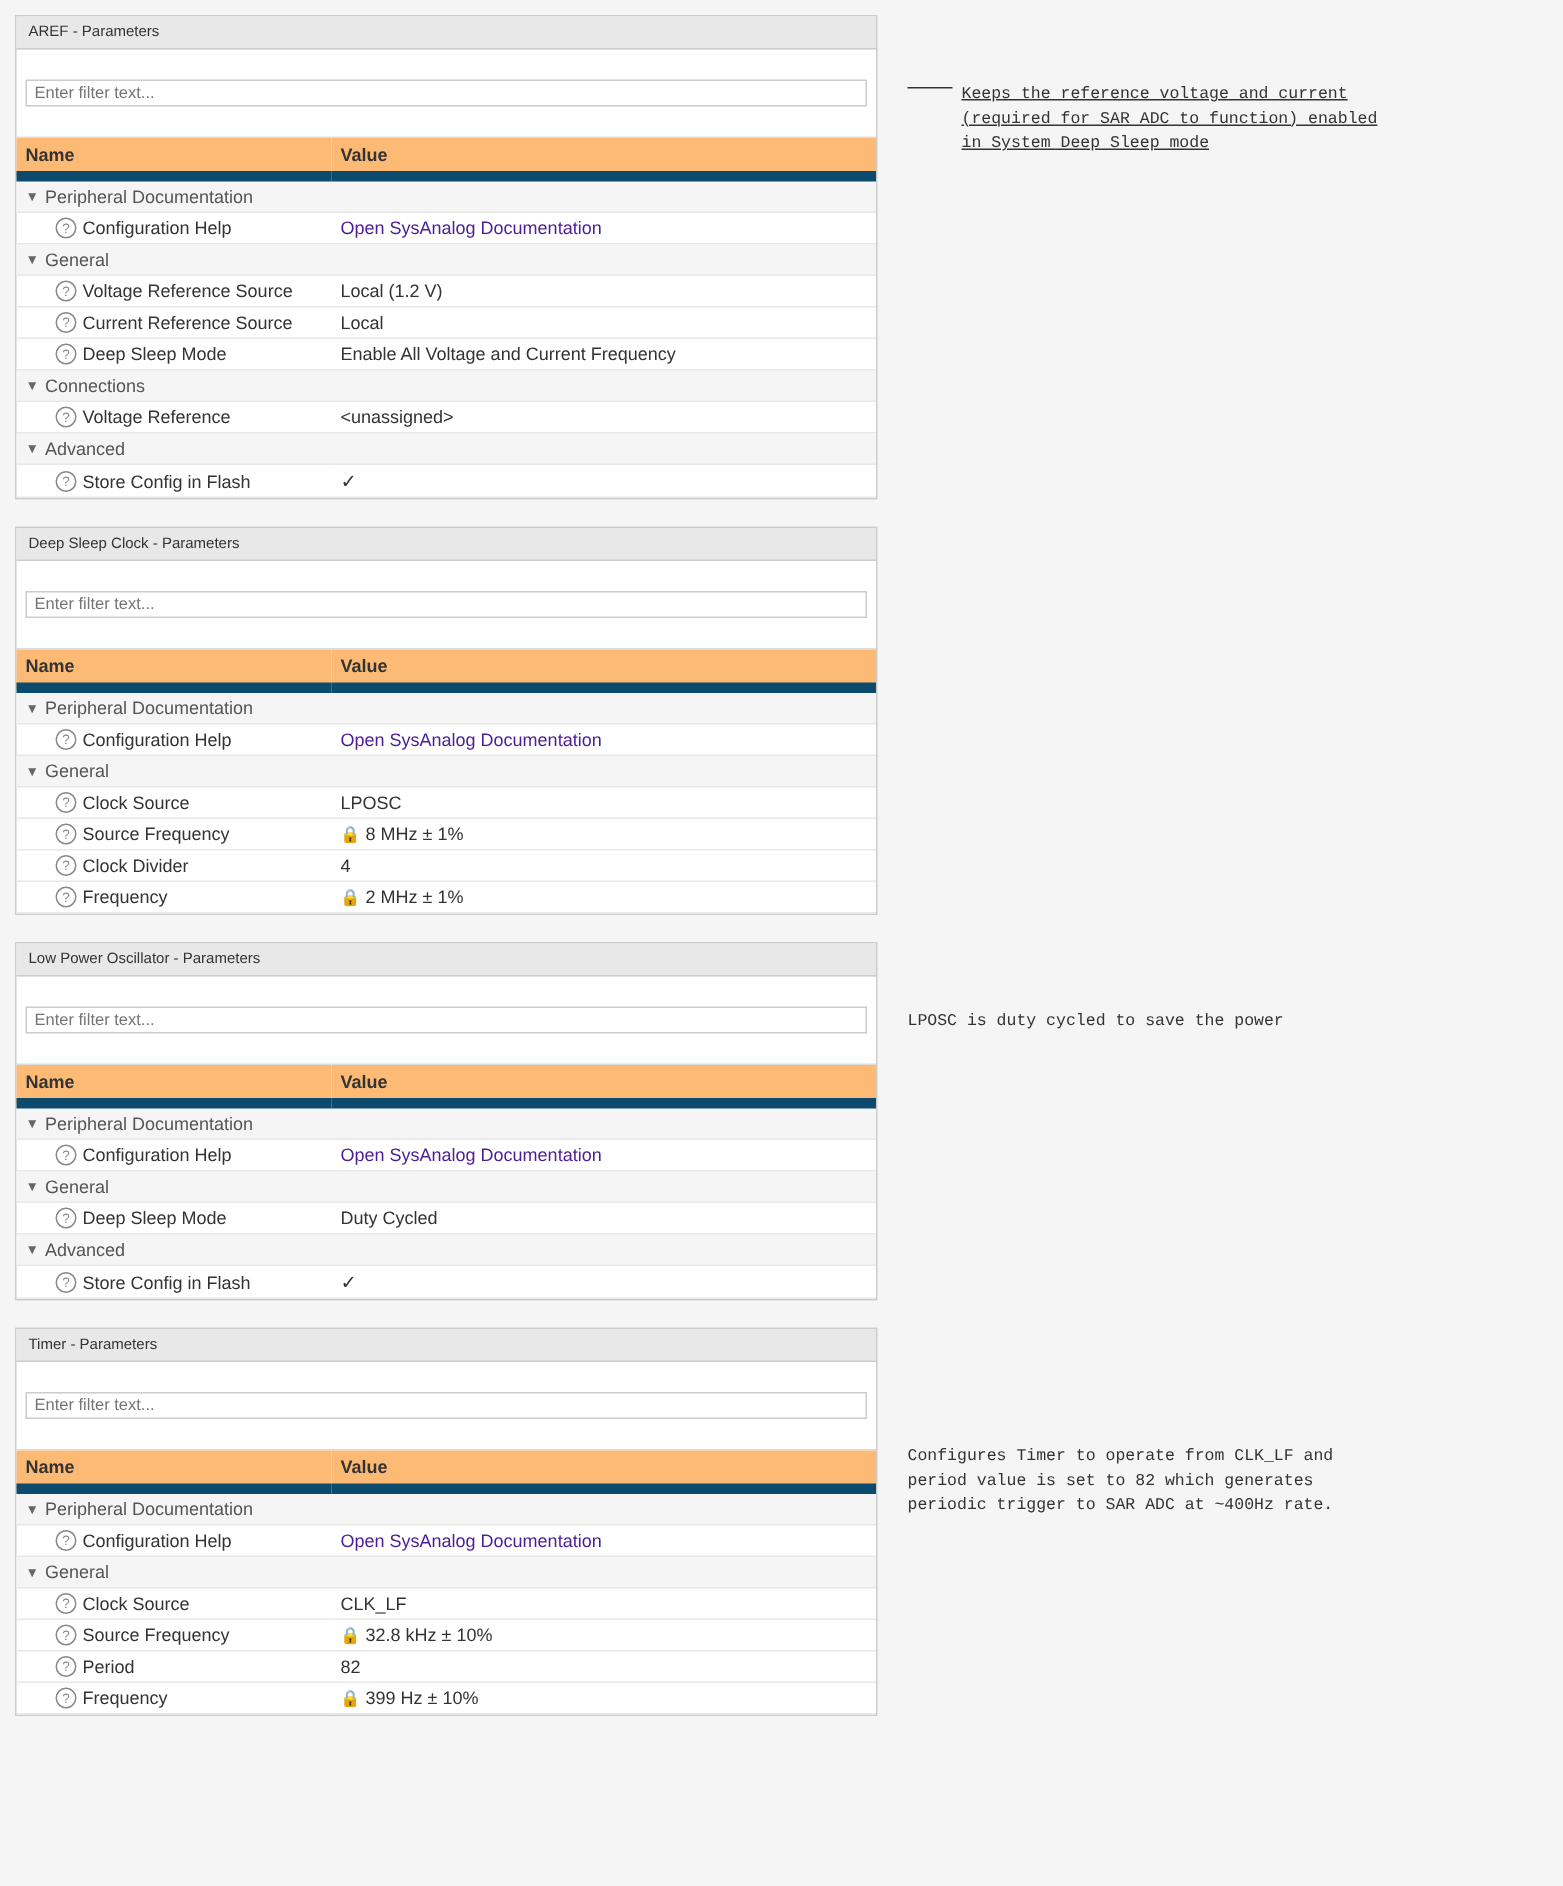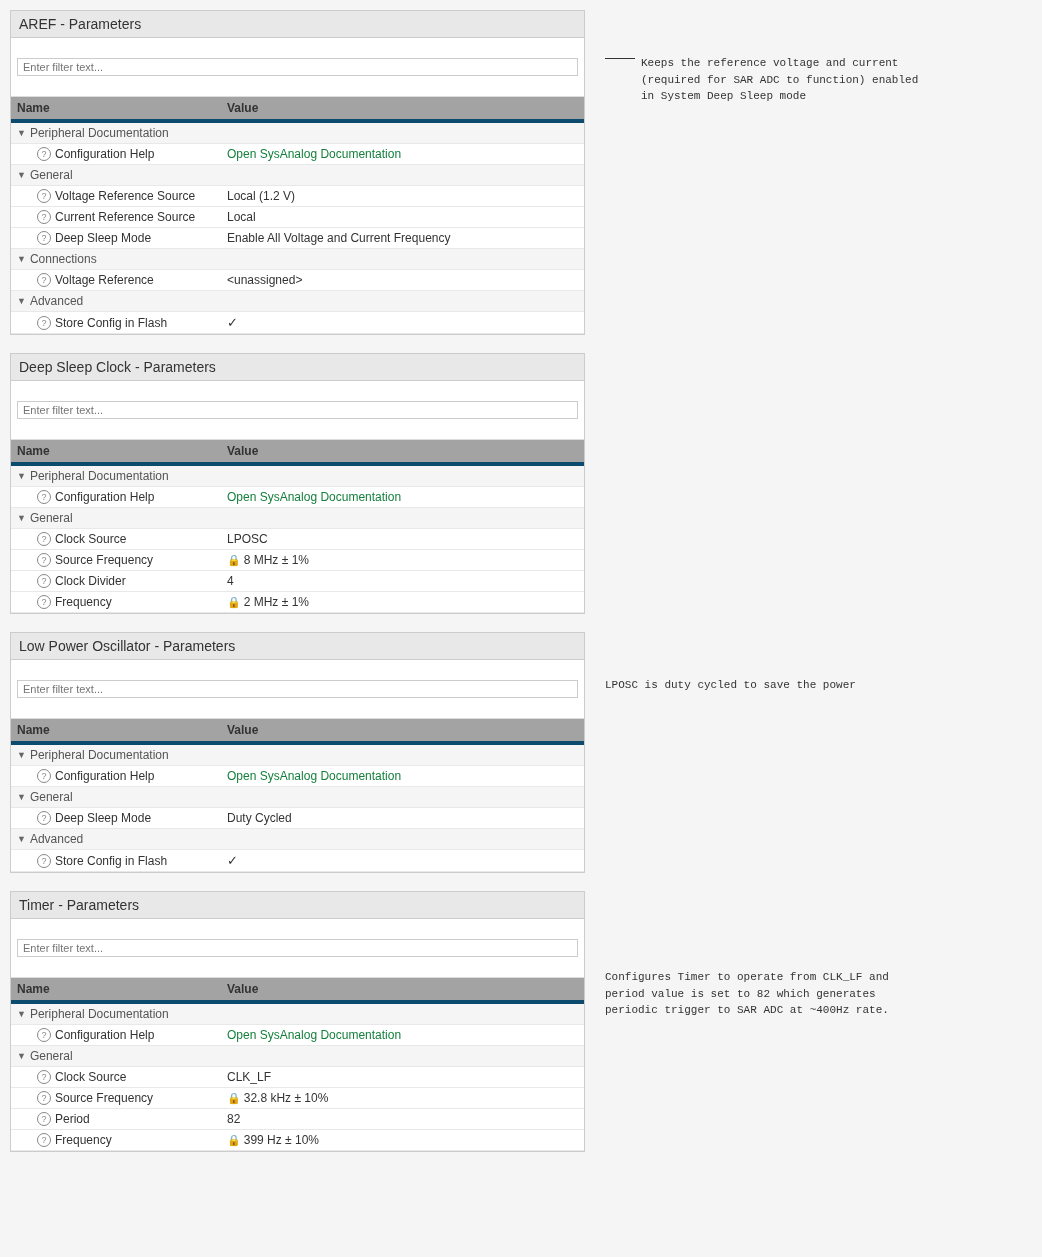--- a/index.html
+++ b/index.html
@@ -29,21 +29,21 @@
       border: 1px solid #ccc;
       background: #fff;
       width: 575px;
       flex-shrink: 0;
     }
 
     .panel-title {
       background: #e8e8e8;
       border-bottom: 1px solid #ccc;
       padding: 5px 8px;
-      font-size: 14px;
+      font-size: 10px;
       font-weight: normal;
       color: #333;
     }
 
     .filter-row {
       padding: 20px 6px;
       border-bottom: 1px solid #ddd;
     }
 
     .filter-input {
@@ -74,23 +74,23 @@
     .col-name {
       width: 210px;
       color: #333;
     }
 
     .col-value {
       color: #333;
     }
 
     .header-row td {
-      background: #a3a3a3;
+      background: #fdba74;
       font-weight: bold;
-      border-bottom: 4px solid #0c4a6e;
+      border-bottom: 7px solid #0c4a6e;
       padding: 4px 6px;
     }
 
     .section-row td {
       background: #f5f5f5;
       color: #555;
       font-weight: normal;
       padding: 3px 6px;
     }
 
@@ -121,21 +121,21 @@
       width: 14px;
       height: 14px;
       border: 1px solid #888;
       border-radius: 50%;
       font-size: 9px;
       color: #888;
       flex-shrink: 0;
     }
 
     .link-value {
-      color: #15803d;
+      color: #4c1d95;
       text-decoration: none;
       cursor: pointer;
     }
 
     .checkmark {
       font-size: 13px;
       color: #333;
     }
 
     .annotation {
@@ -256,21 +256,21 @@
                   <span>Store Config in Flash</span>
                 </span>
               </td>
               <td class="col-value"><span class="checkmark">✓</span></td>
             </tr>
           </tbody>
         </table>
       </div>
       <div style="display: flex; align-items: flex-start; gap: 6px; padding-top: 40px; max-width: 380px;">
         <div class="horiz-line"></div>
-        <div class="annotation" style="white-space: pre;">Keeps the reference voltage and current
+        <div class="annotation" style="white-space: pre; text-decoration: underline;">Keeps the reference voltage and current
 (required for SAR ADC to function) enabled
 in System Deep Sleep mode</div>
       </div>
     </div>
     <div class="panel-row">
       <div class="panel">
         <div class="panel-title">Deep Sleep Clock - Parameters</div>
         <div class="filter-row"><input class="filter-input" type="text" placeholder="Enter filter text..." style=""></div>
         <table class="params-table">
           <thead>

